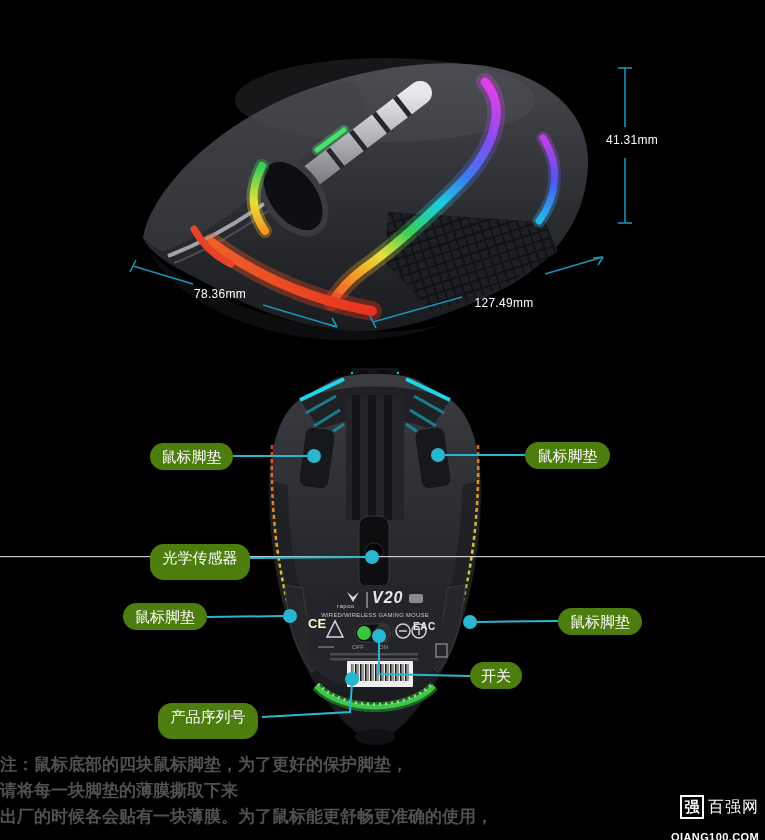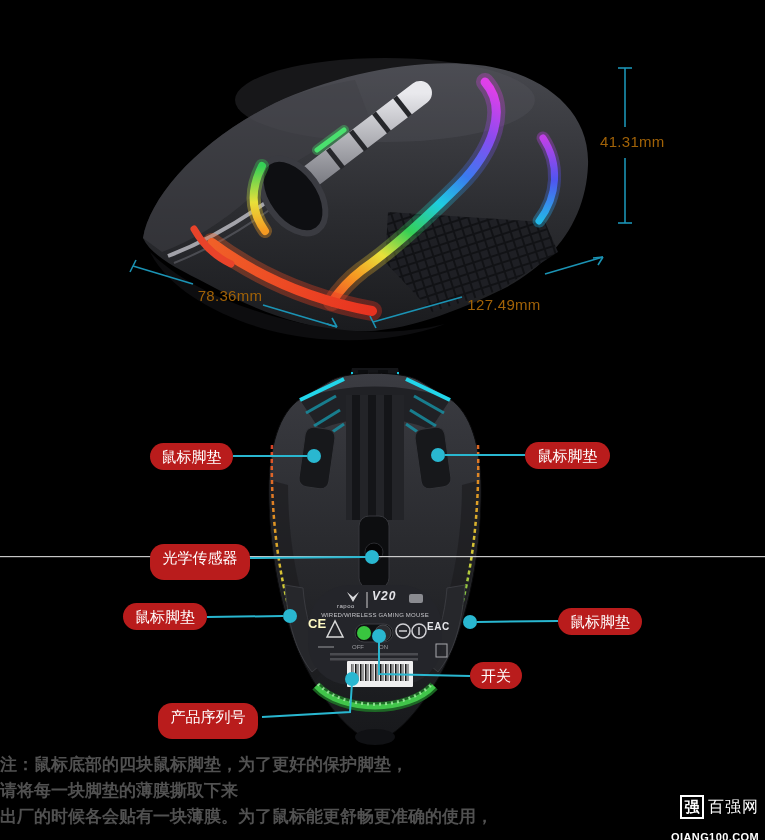--- a/index.html
+++ b/index.html
@@ -1,30 +1,30 @@
 <!DOCTYPE html>
 <html><head>
 <meta charset="utf-8">
 <style>
   html,body{margin:0;padding:0;background:#000;}
   .stage{position:relative;width:765px;height:840px;background:#000;overflow:hidden;
          font-family:"Liberation Sans",sans-serif;}
   .stage svg{position:absolute;left:0;top:0;}
-  .dim{position:absolute;color:#a16207;font-size:15px;text-align:center;letter-spacing:.3px;}
-  .pill{position:absolute;background:#b91c1c;color:#fff;border-radius:14px;font-size:15px;
+  .dim{position:absolute;color:#ffffff;font-size:12px;text-align:center;letter-spacing:.3px;}
+  .pill{position:absolute;background:#4d7c0f;color:#fff;border-radius:14px;font-size:15px;
         height:27px;line-height:27px;text-align:center;font-weight:500;}
   .pill.tall{height:36px;line-height:28px;}
   .lbl{position:absolute;color:#d6d6da;white-space:nowrap;}
   .lbl-brand{left:337px;top:603px;font-size:6px;letter-spacing:.5px;color:#cfcfd3;}
-  .lbl-model{left:372px;top:589px;font-size:12px;font-style:italic;font-weight:bold;
+  .lbl-model{left:372px;top:589px;font-size:16px;font-style:italic;font-weight:bold;
              color:#e4e4e8;letter-spacing:1px;}
   .lbl-sub{left:311px;top:612px;width:128px;font-size:6px;color:#c4c4c8;text-align:center;
            letter-spacing:.2px;}
   .lbl-ce{left:308px;top:616px;font-size:13px;font-weight:bold;color:#fef9c3;}
-  .lbl-eac{left:427px;top:621px;font-size:10px;font-weight:bold;color:#e6e6ea;letter-spacing:.5px;}
+  .lbl-eac{left:413px;top:621px;font-size:10px;font-weight:bold;color:#e6e6ea;letter-spacing:.5px;}
   .lbl-off{left:352px;top:644px;font-size:6px;color:#9b9ca0;}
   .lbl-on{left:379px;top:644px;font-size:6px;color:#9b9ca0;}
   .note{position:absolute;left:0;top:752px;width:765px;text-align:left;color:#515151;
         font-size:17px;line-height:26px;font-weight:600;}
   .note span{display:block;}
   .wm{position:absolute;right:6px;top:795px;text-align:right;color:#fff;}
   .wm-row{display:flex;align-items:center;justify-content:flex-end;gap:4px;}
   .wm-badge{display:inline-block;width:20px;height:20px;border:2px solid #fff;font-size:15px;
             font-weight:bold;line-height:20px;text-align:center;}
   .wm-name{font-size:16px;font-weight:normal;letter-spacing:1px;}
@@ -216,21 +216,21 @@
         <circle cx="438" cy="455" r="7"></circle>
     <circle cx="372" cy="557" r="7"></circle>
         <circle cx="290" cy="616" r="7"></circle>
     <circle cx="470" cy="622" r="7"></circle>
         <circle cx="379" cy="636" r="7"></circle>
     <circle cx="352" cy="679" r="7"></circle>
   </g>
 </svg>
 
 <span class="dim" style="left:600px;top:133px;width:64px">41.31mm</span>
-<span class="dim" style="left:194px;top:287px;width:72px">78.36mm</span>
+<span class="dim" style="left:184px;top:287px;width:72px">78.36mm</span>
 <span class="dim" style="left:467px;top:296px;width:74px">127.49mm</span>
 
 <div class="pill" style="left:150px;top:443px;width:83px">鼠标脚垫</div>
 <div class="pill" style="left:525px;top:442px;width:85px">鼠标脚垫</div>
 <div class="pill tall" style="left:150px;top:544px;width:100px">光学传感器</div>
 <div class="pill" style="left:123px;top:603px;width:84px">鼠标脚垫</div>
 <div class="pill" style="left:558px;top:608px;width:84px">鼠标脚垫</div>
 <div class="pill" style="left:470px;top:662px;width:52px">开关</div>
 <div class="pill tall" style="left:158px;top:703px;width:100px">产品序列号</div>
 

